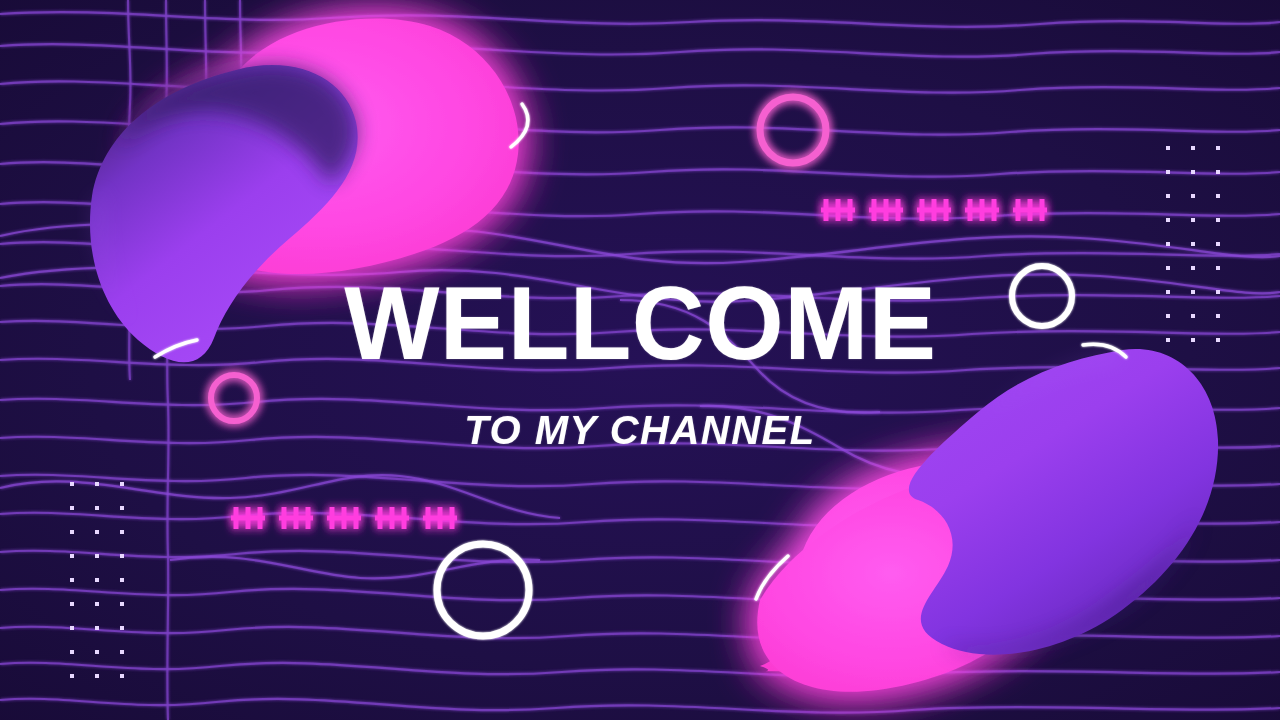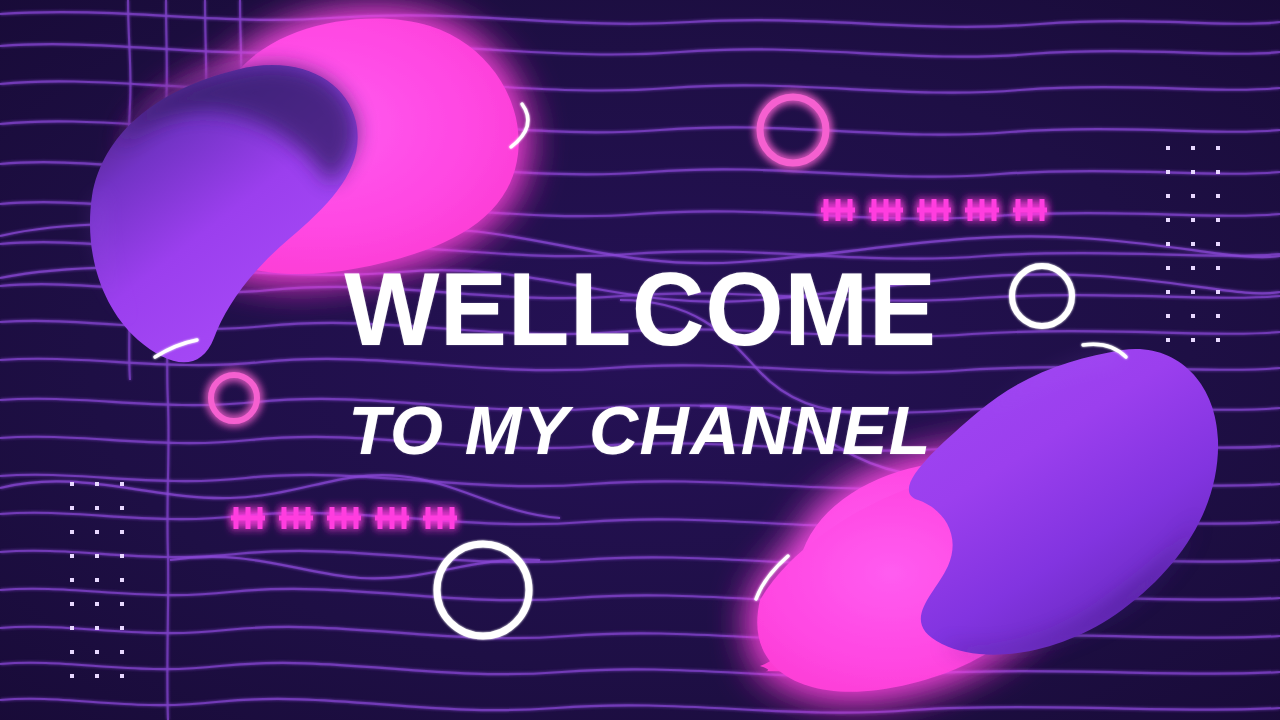--- a/index.html
+++ b/index.html
@@ -35,21 +35,21 @@
     font-weight:700;
     letter-spacing:0.5px;
     color:#ffffff;
     line-height:1.0;
     transform:scaleX(0.97);
     text-shadow:0 0 2px rgba(255,255,255,0.35);
     white-space:nowrap;
   }
 
   #subtitle {
-    font-size:68px;
+    font-size:40px;
     font-weight:700;
     font-style:italic;
     color:#ffffff;
     letter-spacing:1.5px;
     line-height:1.0;
     margin-top:35px;
     text-shadow:0 0 2px rgba(255,255,255,0.3);
     white-space:nowrap;
   }
 </style>

